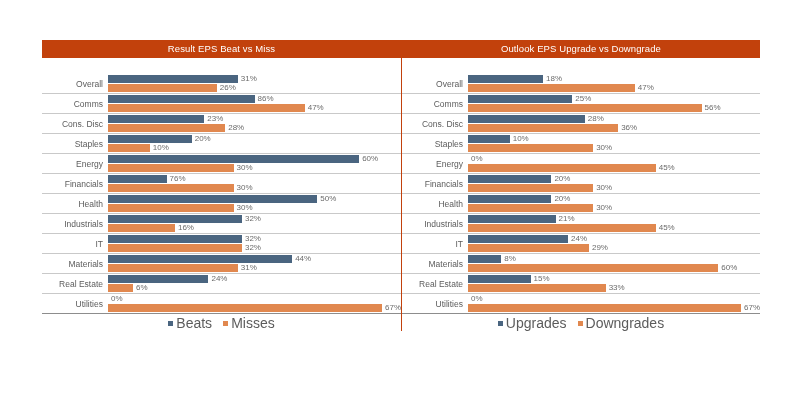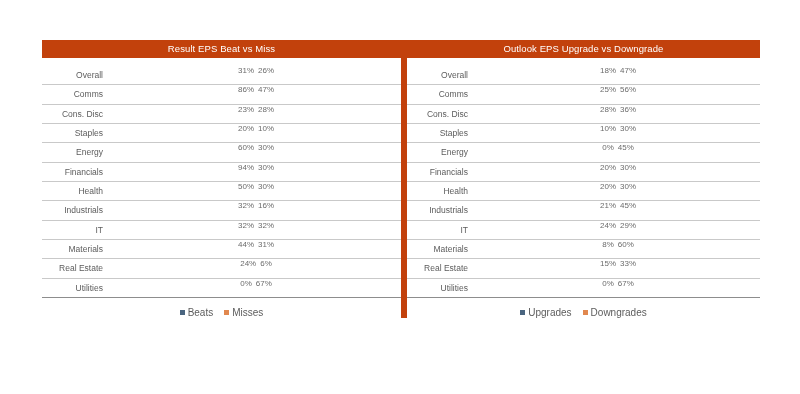--- a/index.html
+++ b/index.html
@@ -28,36 +28,36 @@
     width: 718px;
     display: flex;
     flex-direction: row;
   }
   .chart-panel {
     width: 359px;
     box-sizing: border-box;
     position: relative;
   }
   .chart-panel.right-panel {
-    border-left: 6px solid #c2410c;
+    border-left: 1px solid #c2410c;
   }
   .panel-title {
     height: 18px;
     line-height: 18px;
     background: #c2410c;
     color: #ffffff;
     font-size: 9.5px;
     text-align: center;
     letter-spacing: 0.1px;
     white-space: nowrap;
     overflow: hidden;
   }
   .plot {
     position: relative;
-    margin-top: 8px;
+    margin-top: 16px;
     height: 232px;
   }
   .rows {
     position: relative;
     width: 100%;
     height: 100%;
     display: flex;
     flex-direction: column;
   }
   .cat-row {
@@ -81,21 +81,21 @@
     padding-right: 5px;
     box-sizing: border-box;
     font-size: 8.5px;
     color: #5c5c5c;
     white-space: nowrap;
   }
   .bars-area {
     flex: 1 1 auto;
     position: relative;
     display: flex;
-    flex-direction: row;
+    flex-direction: column;
     justify-content: center;
     gap: 1px;
     padding: 1px 0;
     box-sizing: border-box;
   }
   .bar-line {
     position: relative;
     height: 8px;
     display: flex;
     flex-direction: row;
@@ -129,21 +129,21 @@
     gap: 3px;
   }
   .legend-swatch {
     width: 5px;
     height: 5px;
     display: block;
   }
   .legend-swatch.series-a { background: #4A6580; }
   .legend-swatch.series-b { background: #E1884F; }
   .legend-label {
-    font-size: 10px;
+    font-size: 14px;
     color: #5c5c5c;
     white-space: nowrap;
   }
 </style>
 </head>
 <body>
 
 <div class="page">
   <div class="charts-row" id="charts-container">
       <div class="chart-panel">
@@ -213,21 +213,21 @@
                   <div class="bar series-b" style="width: 42.8571%;"></div>
                   <div class="bar-value">30%</div>
                 </div>
               </div>
             </div>
             <div class="cat-row">
               <div class="cat-label">Financials</div>
               <div class="bars-area">
                 <div class="bar-line">
                   <div class="bar series-a" style="width: 20%;"></div>
-                  <div class="bar-value">94%</div>
+                  <div class="bar-value">76%</div>
                 </div>
                 <div class="bar-line">
                   <div class="bar series-b" style="width: 42.8571%;"></div>
                   <div class="bar-value">30%</div>
                 </div>
               </div>
             </div>
             <div class="cat-row">
               <div class="cat-label">Health</div>
               <div class="bars-area">

